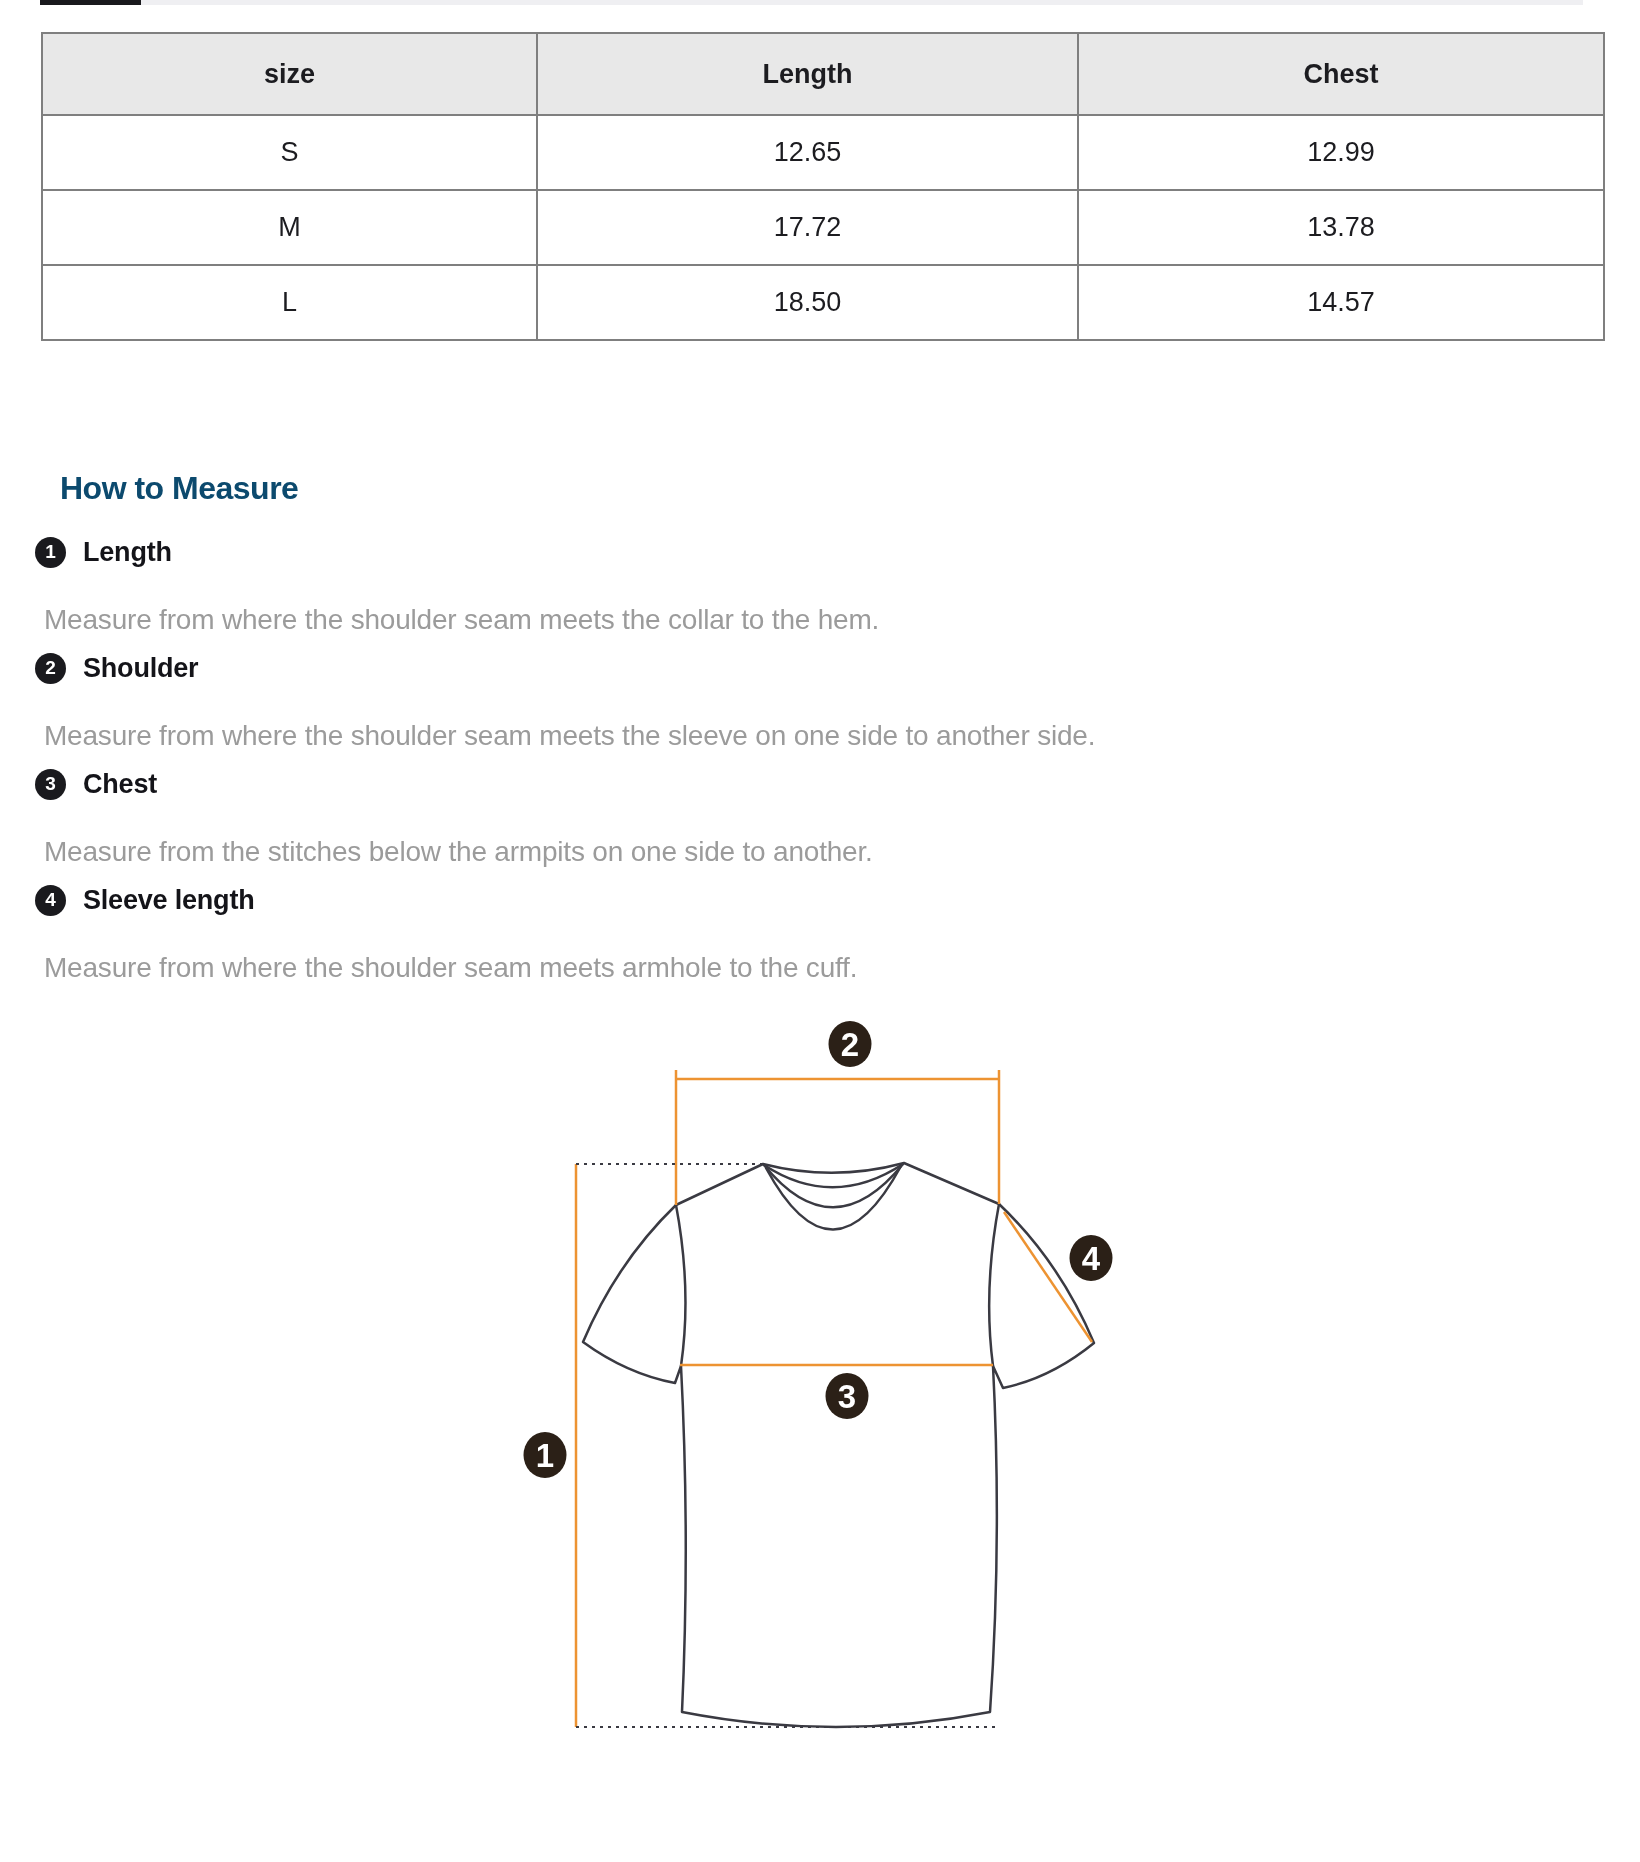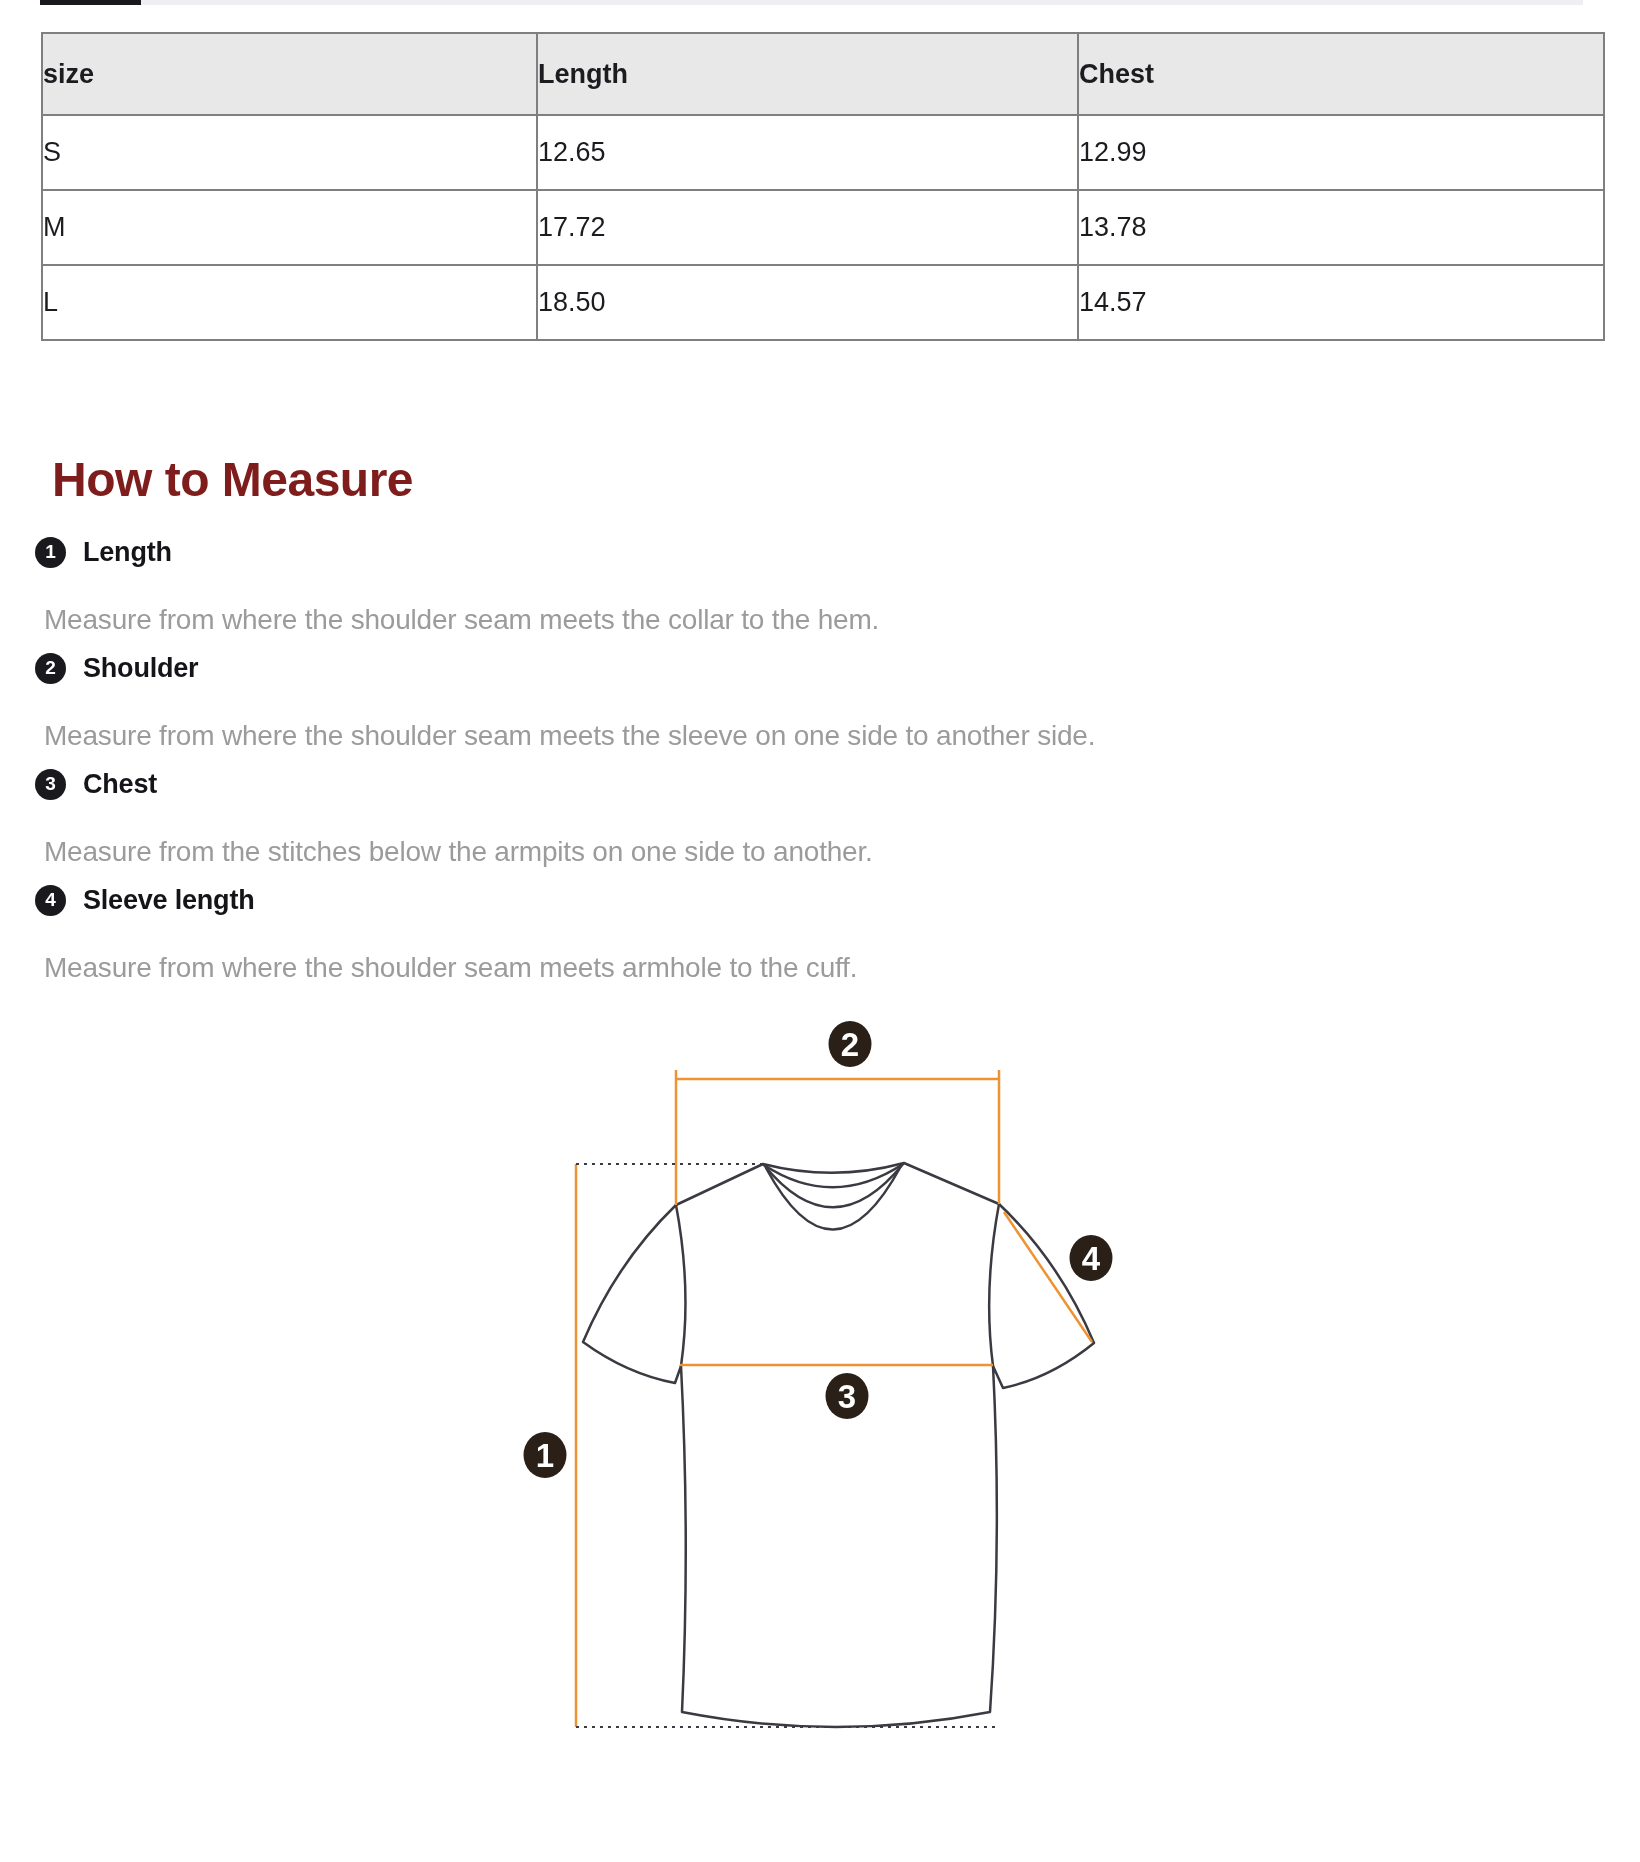--- a/index.html
+++ b/index.html
@@ -12,30 +12,30 @@
   .topbar{position:absolute;left:40px;top:0;width:1543px;height:5px;background:#efeff2;display:flex;}
   .tab-indicator{display:block;width:101px;height:5px;background:#19191d;}
 
   
   .size-table{
     position:absolute;left:41px;top:32px;width:1562px;
     border-collapse:collapse;table-layout:fixed;
     font-size:27px;color:#1c1c20;
   }
   .size-table th,.size-table td{
-    border:2px solid #7f7f7f;text-align:left;vertical-align:middle;padding:0;
+    border:2px solid #7f7f7f;text-align:center;vertical-align:middle;padding:0;
   }
   .size-table th{background:#e8e8e8;height:80px;font-weight:700;}
   .size-table td{height:73px;font-weight:400;background:#ffffff;}
   .col-size{width:495px;} .col-length{width:541px;} .col-chest{width:526px;}
 
   
   .page-title{
-    position:absolute;left:44px;top:446px;margin:8px;
-    font-size:48px;line-height:52px;font-weight:700;letter-spacing:-0.5px;color:#7f1d1d;
+    position:absolute;left:44px;top:446px;margin:16px;
+    font-size:32px;line-height:52px;font-weight:700;letter-spacing:-0.5px;color:#0c4a6e;
   }
 
   
   .mi{position:absolute;left:35px;height:34px;display:flex;align-items:center;gap:17px;}
   .nbadge{
     width:31px;height:31px;border-radius:50%;background:#1a1a1e;color:#ffffff;
     display:flex;align-items:center;justify-content:center;
     font-size:19px;font-weight:700;flex:0 0 auto;
   }
   .mi-label{font-size:27px;font-weight:700;color:#141419;letter-spacing:-0.2px;}

